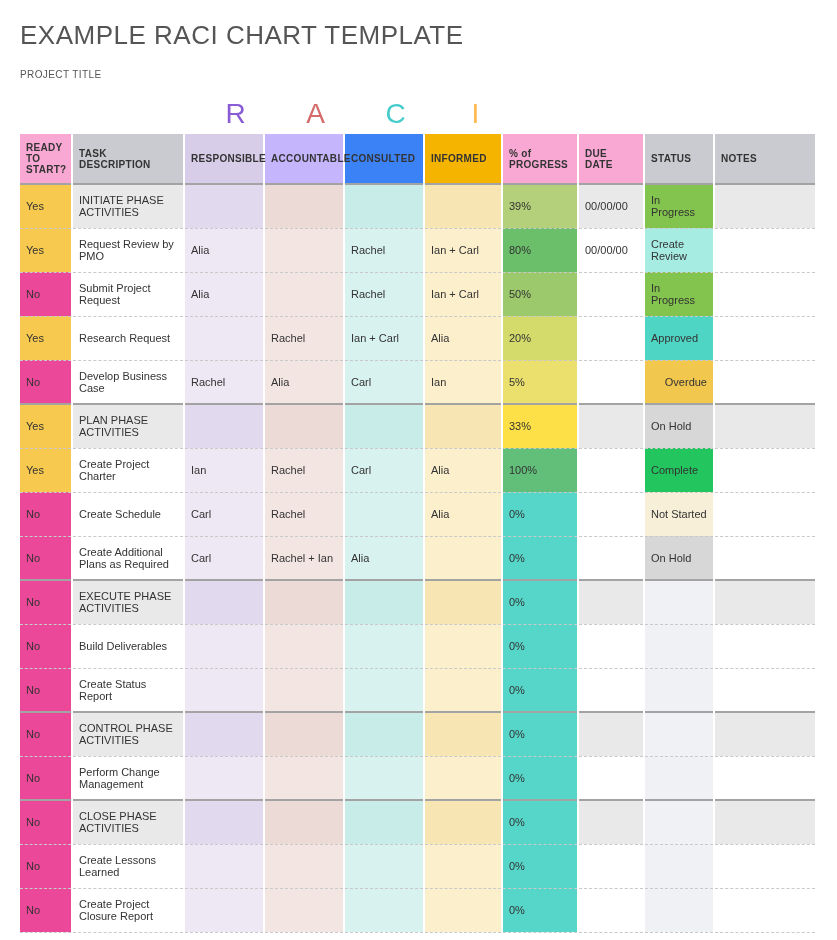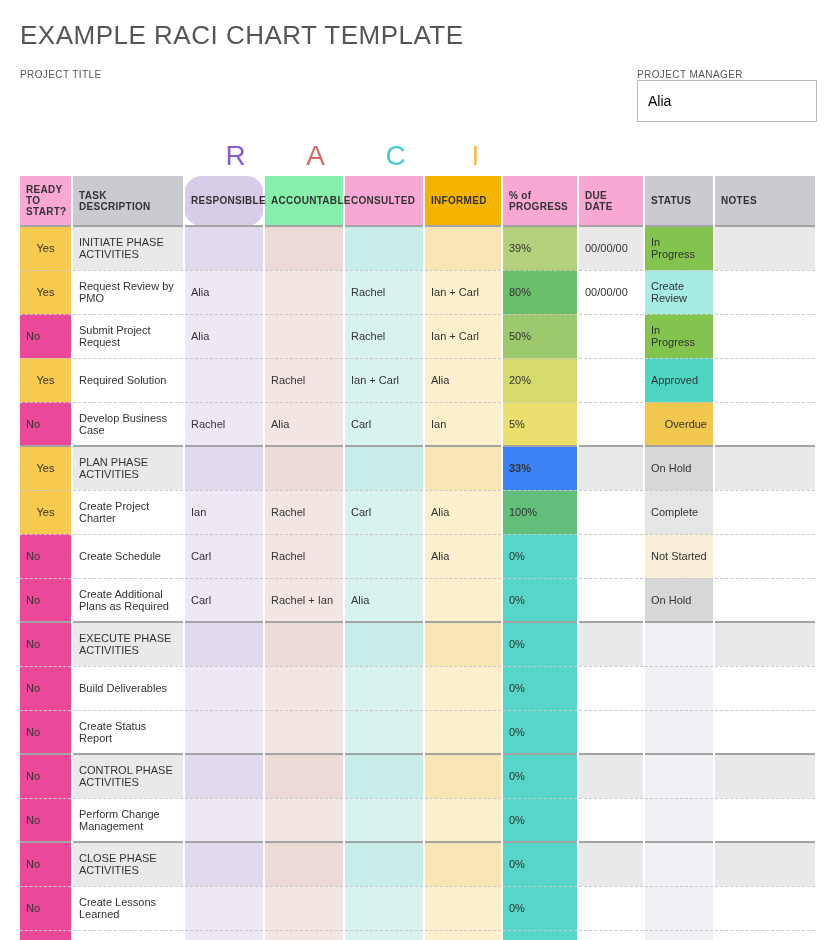--- a/index.html
+++ b/index.html
@@ -72,37 +72,37 @@
   .col-a       { width: 80px; }
   .col-c       { width: 80px; }
   .col-i       { width: 78px; }
   .col-prog    { width: 76px; }
   .col-due     { width: 66px; }
   .col-status  { width: 70px; }
   .col-notes   { width: auto; }
 
   th.h-grey  { background: #f9a8d4; color: #333; text-align: center;}
   th.h-grey2 { background: #c9cbd0; color: #333;}
-  th.h-purple{ background: #d8cde8; border-radius: 18px; }
-  th.h-rose  { background: #86efac; }
-  th.h-teal  { background: #f9a8d4; margin-top: 21px; }
+  th.h-purple{ background: #d8cde8; }
+  th.h-rose  { background: #c4b5fd; }
+  th.h-teal  { background: #3b82f6; margin-top: 21px; }
   th.h-amber { background: #f5b400; }
 
   
   tbody tr td {
     border-bottom: 1px dashed #c9c9c9;
     border-right: 2px solid #fff;
   }
   
   tbody tr.phase td {
     border-top: 2px solid #a3a3a3;
   }
 
   .c-ready     { text-align: center; background: #ec4899; }
-  .c-ready.yes { background: #f7c94f; text-align: center; }
+  .c-ready.yes { background: #f7c94f; }
   .c-task      { }
   .c-task.phase{ }
   .c-r         { background: #eee8f5; }
   .c-a         { background: #f3e6e2; }
   .c-c         { background: #d8f2ef; }
   .c-i         { background: #fcefcc; }
   .c-prog      { text-align: center; }
   .c-due       { text-align: center; }
   .c-status    { }
   .c-notes     { }
@@ -117,24 +117,20 @@
   tr.phase .c-notes { background: #e9e9e9; }
 </style>
 </head>
 <body>
 
 <div class="title">EXAMPLE RACI CHART TEMPLATE</div>
 
 <div class="meta-row">
   <div class="meta-block project">
     <div class="meta-label">PROJECT TITLE</div>
-  </div>
-  <div class="meta-block manager">
-    <div class="meta-label">PROJECT MANAGER</div>
-    <input class="meta-input" value="Alia" style="">
   </div>
 </div>
 
 <div class="raci-letters">
   <span class="sp1"></span>
   <span class="let let-r">R</span>
   <span class="let let-a">A</span>
   <span class="let let-c">C</span>
   <span class="let let-i">I</span>
 </div>
@@ -198,21 +194,21 @@
         <td class="c-a"></td>
         <td class="c-c">Rachel</td>
         <td class="c-i">Ian + Carl</td>
         <td class="c-prog" style="background: rgb(155, 201, 107);">50%</td>
         <td class="c-due"></td>
         <td class="c-status" style="background: rgb(130, 196, 77);">In Progress</td>
         <td class="c-notes"></td>
       </tr>
       <tr>
         <td class="c-ready yes">Yes</td>
-        <td class="c-task">Required Solution</td>
+        <td class="c-task">Research Request</td>
         <td class="c-r"></td>
         <td class="c-a">Rachel</td>
         <td class="c-c">Ian + Carl</td>
         <td class="c-i">Alia</td>
         <td class="c-prog" style="background: rgb(212, 219, 107);">20%</td>
         <td class="c-due"></td>
         <td class="c-status" style="background: rgb(79, 213, 195);">Approved</td>
         <td class="c-notes"></td>
       </tr>
       <tr>
@@ -227,35 +223,35 @@
         <td class="c-status" style="background: rgb(242, 199, 78); text-align: right;">Overdue</td>
         <td class="c-notes"></td>
       </tr>
       <tr class="phase">
         <td class="c-ready yes">Yes</td>
         <td class="c-task phase">PLAN PHASE ACTIVITIES</td>
         <td class="c-r"></td>
         <td class="c-a"></td>
         <td class="c-c"></td>
         <td class="c-i"></td>
-        <td class="c-prog" style="background: #3b82f6; font-weight: bold;">33%</td>
+        <td class="c-prog" style="background: #fde047;">33%</td>
         <td class="c-due"></td>
         <td class="c-status" style="background: rgb(215, 215, 215);">On Hold</td>
         <td class="c-notes"></td>
       </tr>
       <tr>
         <td class="c-ready yes">Yes</td>
         <td class="c-task">Create Project Charter</td>
         <td class="c-r">Ian</td>
         <td class="c-a">Rachel</td>
         <td class="c-c">Carl</td>
         <td class="c-i">Alia</td>
         <td class="c-prog" style="background: rgb(98, 191, 122);">100%</td>
         <td class="c-due"></td>
-        <td class="c-status" style="background: #e5e5e5;">Complete</td>
+        <td class="c-status" style="background: #22c55e;">Complete</td>
         <td class="c-notes"></td>
       </tr>
       <tr>
         <td class="c-ready">No</td>
         <td class="c-task">Create Schedule</td>
         <td class="c-r">Carl</td>
         <td class="c-a">Rachel</td>
         <td class="c-c"></td>
         <td class="c-i">Alia</td>
         <td class="c-prog" style="background: rgb(86, 214, 201);">0%</td>

